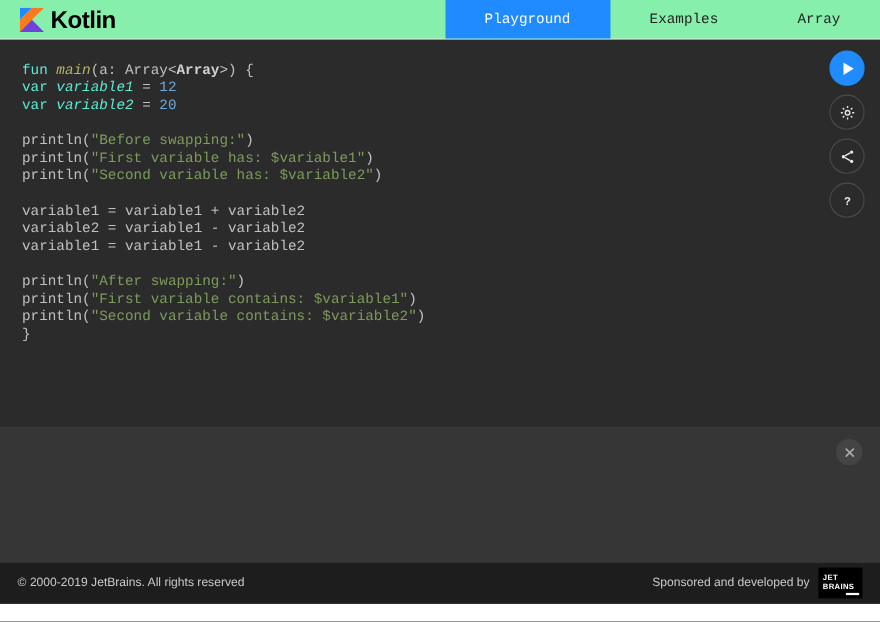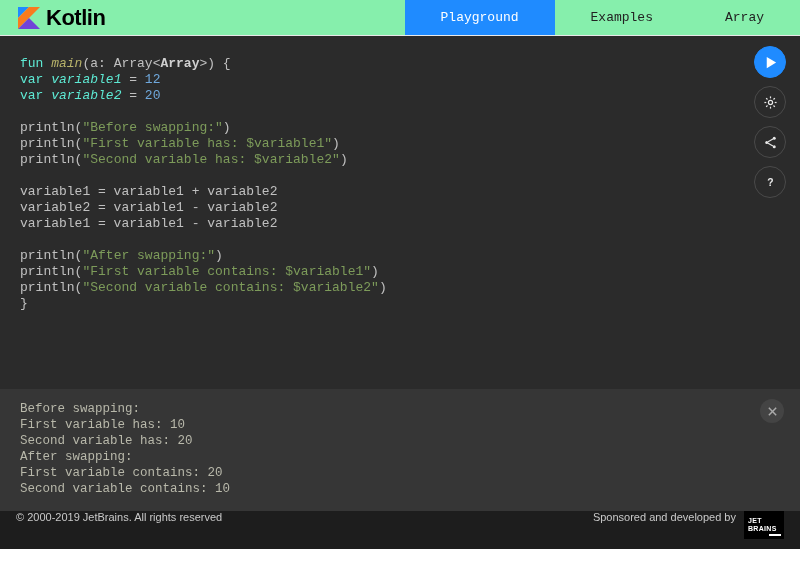--- a/index.html
+++ b/index.html
@@ -50,21 +50,21 @@
     background: #363636; height: 122px; padding: 12px 20px; position: relative;
     font-family: "SFMono-Regular", Consolas, "Liberation Mono", Menlo, monospace;
     font-size: 12.5px; line-height: 16px; color: #b8b8aa;
   }
   .console-close {
     position: absolute; top: 10px; right: 16px; width: 24px; height: 24px; border-radius: 50%;
     background: #444; color: #aaa; display: flex; align-items: center; justify-content: center; cursor: pointer;
     font-size: 14px;
   }
   .footer {
-    height: 38px; background: #1d1d1d; color: #c9c9c9; display: flex; align-items: flex-start;
+    height: 38px; background: #1d1d1d; color: #c9c9c9; display: flex; align-items: center;
     padding: 0 16px; font-size: 11px;
   }
   .footer .spacer { flex: 1; }
   .jb-badge {
     width: 40px; height: 28px; margin-left: 8px; background: #000; position: relative;
     display: flex; flex-direction: column; justify-content: center; padding: 0 4px;
   }
   .jb-badge .l { color: #fff; font-size: 7px; font-weight: 800; letter-spacing: 0.3px; line-height: 8px; }
   .jb-badge .bar { position: absolute; bottom: 3px; right: 3px; width: 12px; height: 2px; background: #fff; }
   pre { margin: 0; font-family: inherit; }
@@ -141,26 +141,20 @@
     </div>
     <div class="fab">
       <svg viewBox="0 0 16 16">
         <text x="8" y="12" text-anchor="middle" font-size="11" font-weight="700" fill="currentColor" font-family="Arial">?</text>
       </svg>
     </div>
   </div>
 </div>
 
 <div class="console">
-  <pre id="console-out">Before swapping:
-First variable has: 10
-Second variable has: 20
-After swapping:
-First variable contains: 20
-Second variable contains: 10</pre>
   <div class="console-close">
     <svg viewBox="0 0 12 12" width="11" height="11">
       <line x1="2" y1="2" x2="10" y2="10" stroke="currentColor" stroke-width="1.6"></line>
       <line x1="10" y1="2" x2="2" y2="10" stroke="currentColor" stroke-width="1.6"></line>
     </svg>
   </div>
 </div>
 
 <div class="footer">
   <span>© 2000-2019 JetBrains. All rights reserved</span>

